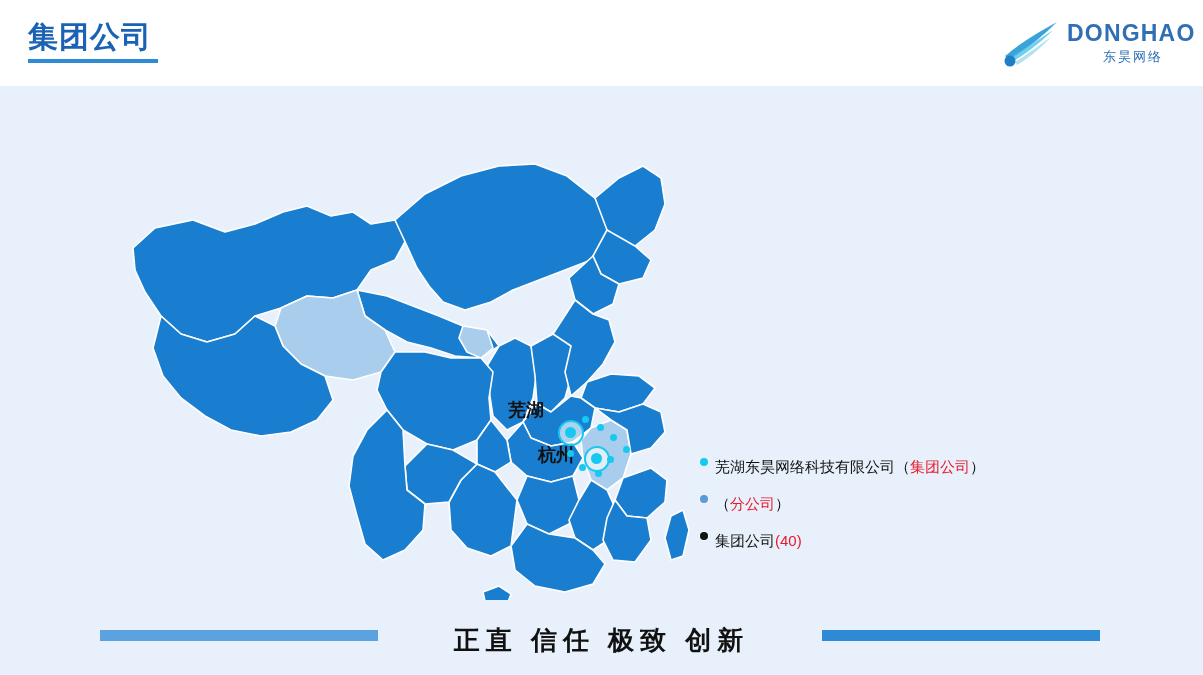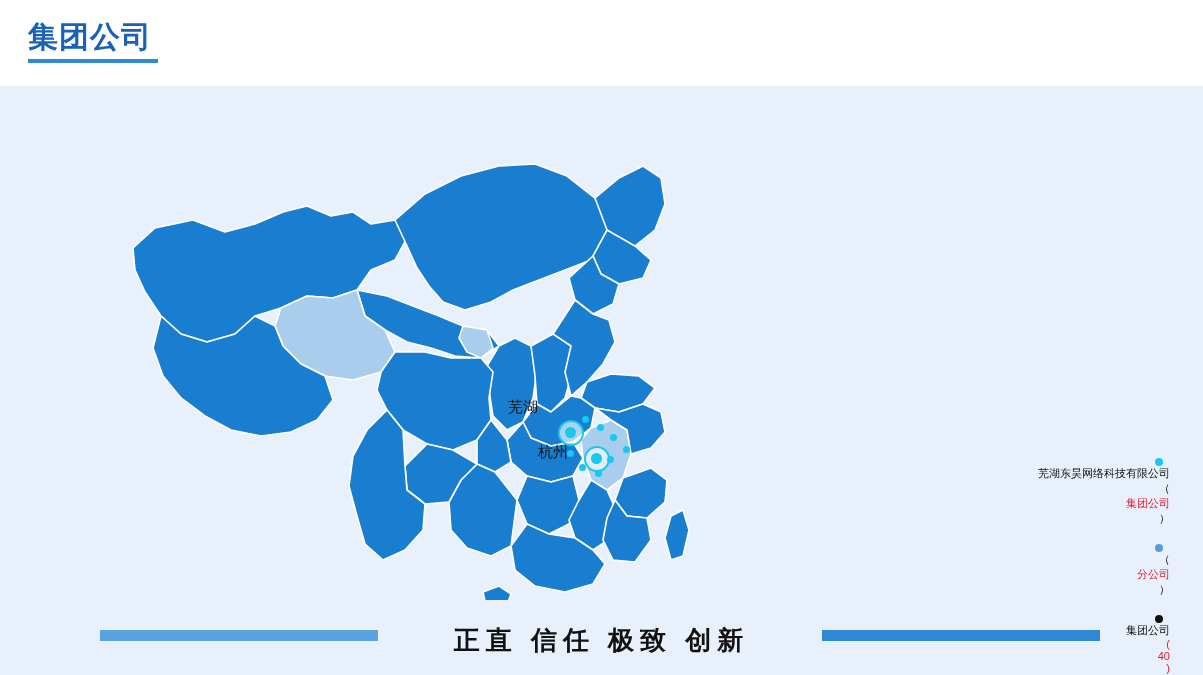--- a/index.html
+++ b/index.html
@@ -83,22 +83,22 @@
     position: absolute;
     left: 95px;
     top: 120px;
     width: 640px;
     height: 480px;
   }
   .map-area svg { display: block; }
 
   .map-label {
     position: absolute;
-    font-size: 15px;
-    font-weight: normal;
+    font-size: 18px;
+    font-weight: bold;
     color: #111111;
     white-space: nowrap;
   }
   .map-label.wuhu { left: 413px; top: 278px; }
   .map-label.hangzhou { left: 443px; top: 323px; }
 
   .marker {
     position: absolute;
     border-radius: 50%;
   }
@@ -115,26 +115,25 @@
 
   
   .legend {
     position: absolute;
     left: 700px;
     top: 458px;
     width: 470px;
   }
   .legend-row {
     display: flex;
-    align-items: flex-end;
+    align-items: flex-start;
     margin-bottom: 18px;
-    font-size: 11px;
+    font-size: 15px;
     color: #111111;
     white-space: nowrap;
-    flex-direction: column;
   }
   .legend-dot {
     width: 8px;
     height: 8px;
     border-radius: 50%;
     margin-right: 7px;
     flex: 0 0 auto;
   }
   .dot-cyan { background: #17c8f0; }
   .dot-blue { background: #5a9bd5; }
@@ -175,20 +174,34 @@
 <body>
 
 <div class="slide">
 
   <div class="header">
     <div class="title-wrap">
       <div class="title">集团公司</div>
       <div class="title-underline"></div>
     </div>
 
+    <div class="logo">
+      <div class="logo-mark">
+        <svg width="62" height="52" viewBox="0 0 62 52">
+          <g fill="#2f9fd8">
+            <path d="M4,40 C16,30 30,20 56,6 C40,22 24,34 8,44 Z" opacity="0.95"></path>
+            <path d="M6,44 C18,36 34,26 52,14 C38,28 22,40 9,47 Z" opacity="0.8" fill="#4fc3e8"></path>
+            <path d="M14,46 C24,40 36,31 50,21 C38,34 26,43 16,49 Z" opacity="0.7" fill="#8fd6ef"></path>
+          </g>
+          <circle cx="9" cy="45" r="5.5" fill="#1f7ec4"></circle>
+        </svg>
+      </div>
+      <div class="logo-text-en">DONGHAO</div>
+      <div class="logo-text-cn">东昊网络</div>
+    </div>
   </div>
 
   <div class="map-area">
     <svg width="640" height="480" viewBox="0 0 640 480">
       <g stroke="#ffffff" stroke-width="1.6" stroke-linejoin="round">
 
         <path fill="#1a7ed0" d="M38,128 L60,108 L98,100 L130,112 L160,104 L188,92 L212,86 L236,96 L258,92 L276,104 L300,100 L312,118 L300,140 L276,150 L262,170 L238,178 L212,176 L186,188 L160,196 L140,214 L112,222 L86,214 L66,196 L50,172 L40,150 Z"></path>
 
         <path fill="#1a7ed0" d="M300,100 L330,74 L366,56 L404,46 L440,44 L472,56 L500,78 L522,104 L520,128 L496,140 L470,150 L444,160 L418,170 L396,182 L370,190 L348,182 L334,166 L322,148 L312,126 Z"></path>
 

